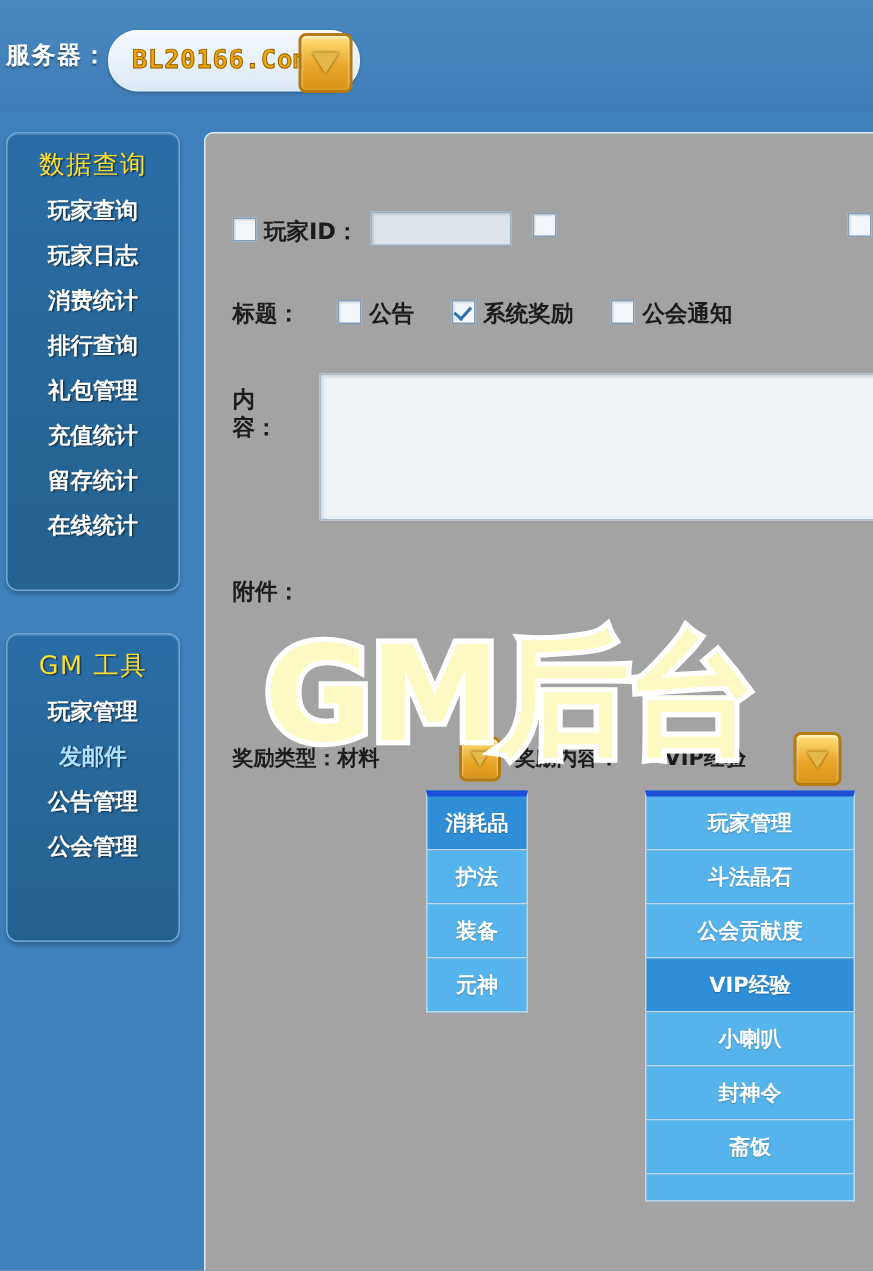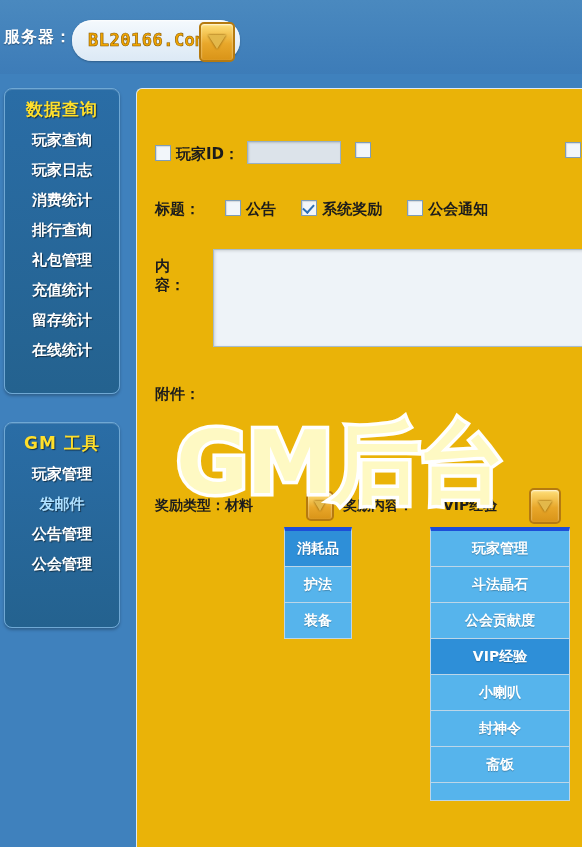--- a/index.html
+++ b/index.html
@@ -57,37 +57,37 @@
   .menu-group{
     position:absolute;left:4px;width:114px;
     background:linear-gradient(#2a6da6,#24628f);
     border:1px solid #6fa8d4;
     border-radius:8px;
     box-shadow:0 2px 3px rgba(0,0,0,.25),inset 0 1px 0 rgba(255,255,255,.15);
   }
   #group-data{top:14px;height:304px;}
   #group-gm{top:348px;height:204px;}
   .group-title{
-    text-align:center;font-size:17px;font-weight:bold;
+    text-align:center;font-size:17px;font-weight:normal;
     color:#ffdf2b;margin-top:9px;margin-bottom:4px;
     text-shadow:1px 1px 1px rgba(0,0,0,.55);
     letter-spacing:1px;
   }
   .menu-item{
     text-align:center;font-size:15px;font-weight:bold;
     color:#ffffff;padding:6px 0 5px 0;
     text-shadow:1px 1px 1px rgba(0,0,0,.5);
     cursor:pointer;
   }
   .menu-item.active{color:#aee0ff;}
   
   #main{
     position:absolute;left:136px;top:88px;
     width:446px;height:759px;
-    background:#eab308;
+    background:#a3a3a3;
     border-top:1px solid #dce9f5;
     border-left:1px solid #dce9f5;
     border-top-left-radius:6px;
   }
   .row{position:absolute;}
   .field-label{
     font-size:15px;font-weight:bold;color:#1c1c1c;
     font-family:"DejaVu Sans","Liberation Sans",sans-serif;
   }
   .cb{
@@ -248,20 +248,21 @@
     <span class="rw" id="rw-value">VIP经验</span>
     <span class="gold-btn" id="rw-valuebtn">
       <span class="tri-down" style="border-left-width:7px;border-right-width:7px;border-top-width:11px"></span>
     </span>
   </div>
 
   <div class="btncol" id="col-left">
     <div class="tilebtn sel">消耗品</div>
     <div class="tilebtn">护法</div>
     <div class="tilebtn">装备</div>
+    <div class="tilebtn">元神</div>
   </div>
 
   <div class="btncol" id="col-right">
     <div class="tilebtn">玩家管理</div>
     <div class="tilebtn">斗法晶石</div>
     <div class="tilebtn">公会贡献度</div>
     <div class="tilebtn sel">VIP经验</div>
     <div class="tilebtn">小喇叭</div>
     <div class="tilebtn">封神令</div>
     <div class="tilebtn">斋饭</div>

